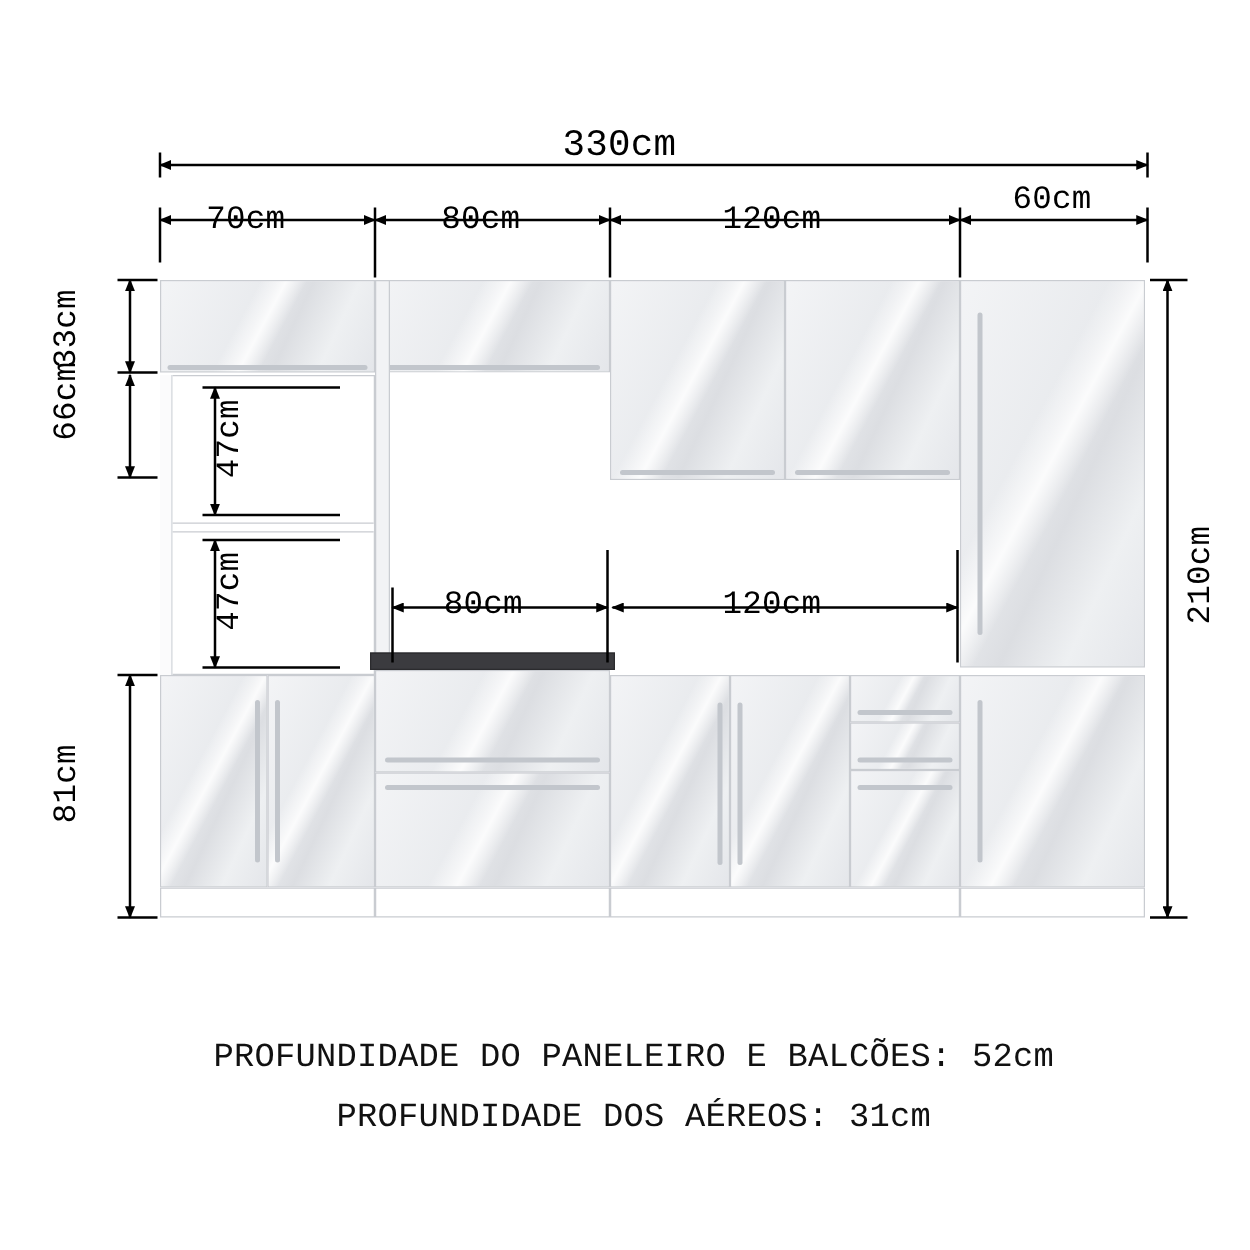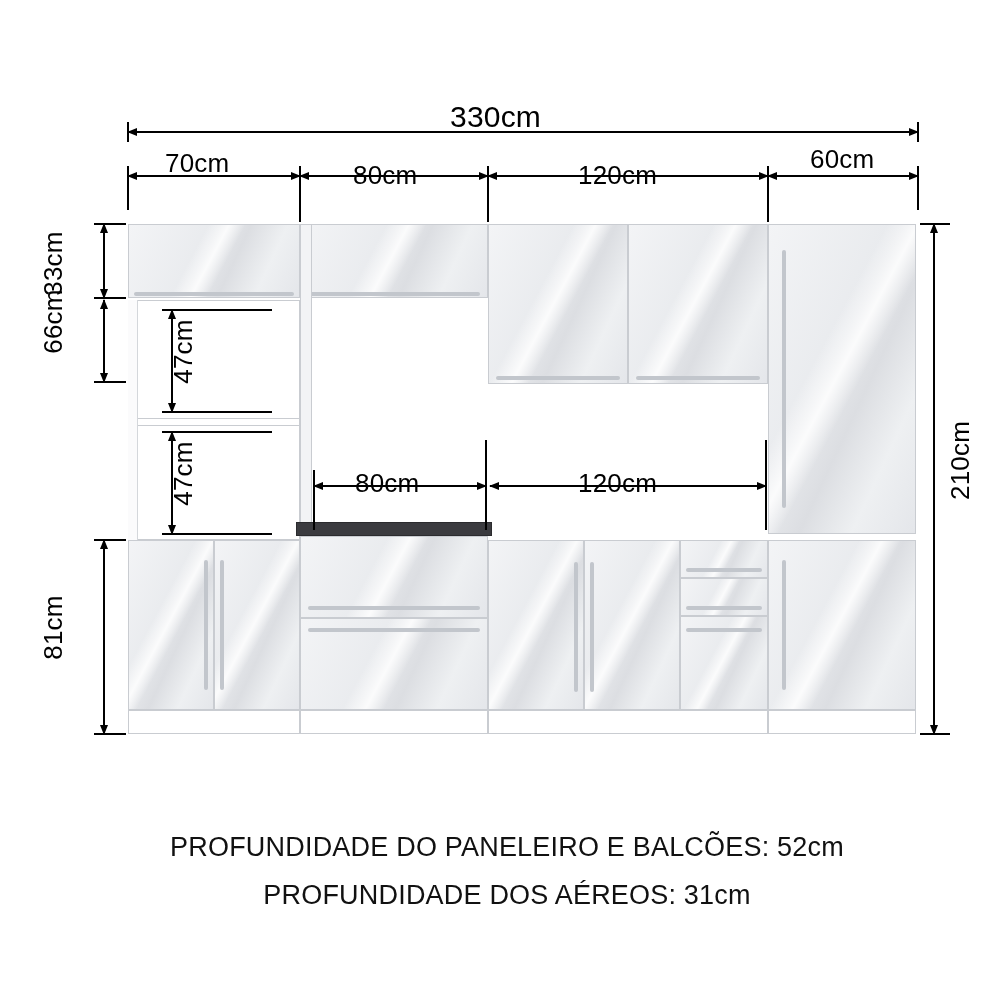--- a/index.html
+++ b/index.html
@@ -11,20 +11,21 @@
     width: 1000px;
     height: 1000px;
     font-family: "Liberation Sans", sans-serif;
     color: #000;
     position: relative;
     overflow: hidden;
   }
   #stage {
     position: absolute;
     inset: 0;
+    font-family: Liberation Mono, monospace;
   }
   .dim-label {
     position: absolute;
     font-size: 26px;
     font-weight: 400;
     color: #000;
     white-space: nowrap;
     letter-spacing: 0.2px;
   }
   .dim-label.vert {
@@ -230,21 +231,21 @@
       <line x1="94" y1="734" x2="126" y2="734"></line>
 
       <line x1="934" y1="224" x2="934" y2="734" marker-start="url(#al)" marker-end="url(#ar)"></line>
       <line x1="920" y1="224" x2="950" y2="224"></line>
       <line x1="920" y1="734" x2="950" y2="734"></line>
     </g>
   </svg>
 
   <div class="dim-label" style="left:450px; top:100px; font-size:30px;">330cm</div>
 
-  <div class="dim-label" style="left:165px; top:148px;">70cm</div>
+  <div class="dim-label" style="left:165px; top:160px;">70cm</div>
   <div class="dim-label" style="left:353px; top:160px;">80cm</div>
   <div class="dim-label" style="left:578px; top:160px;">120cm</div>
   <div class="dim-label" style="left:810px; top:144px;">60cm</div>
 
   <div class="dim-label vert" style="left:18px; top:248px; width:70px; text-align:center;">33cm</div>
   <div class="dim-label vert" style="left:18px; top:306px; width:70px; text-align:center;">66cm</div>
   <div class="dim-label vert" style="left:18px; top:612px; width:70px; text-align:center;">81cm</div>
 
   <div class="dim-label vert" style="left:148px; top:336px; width:70px; text-align:center;">47cm</div>
   <div class="dim-label vert" style="left:148px; top:458px; width:70px; text-align:center;">47cm</div>

